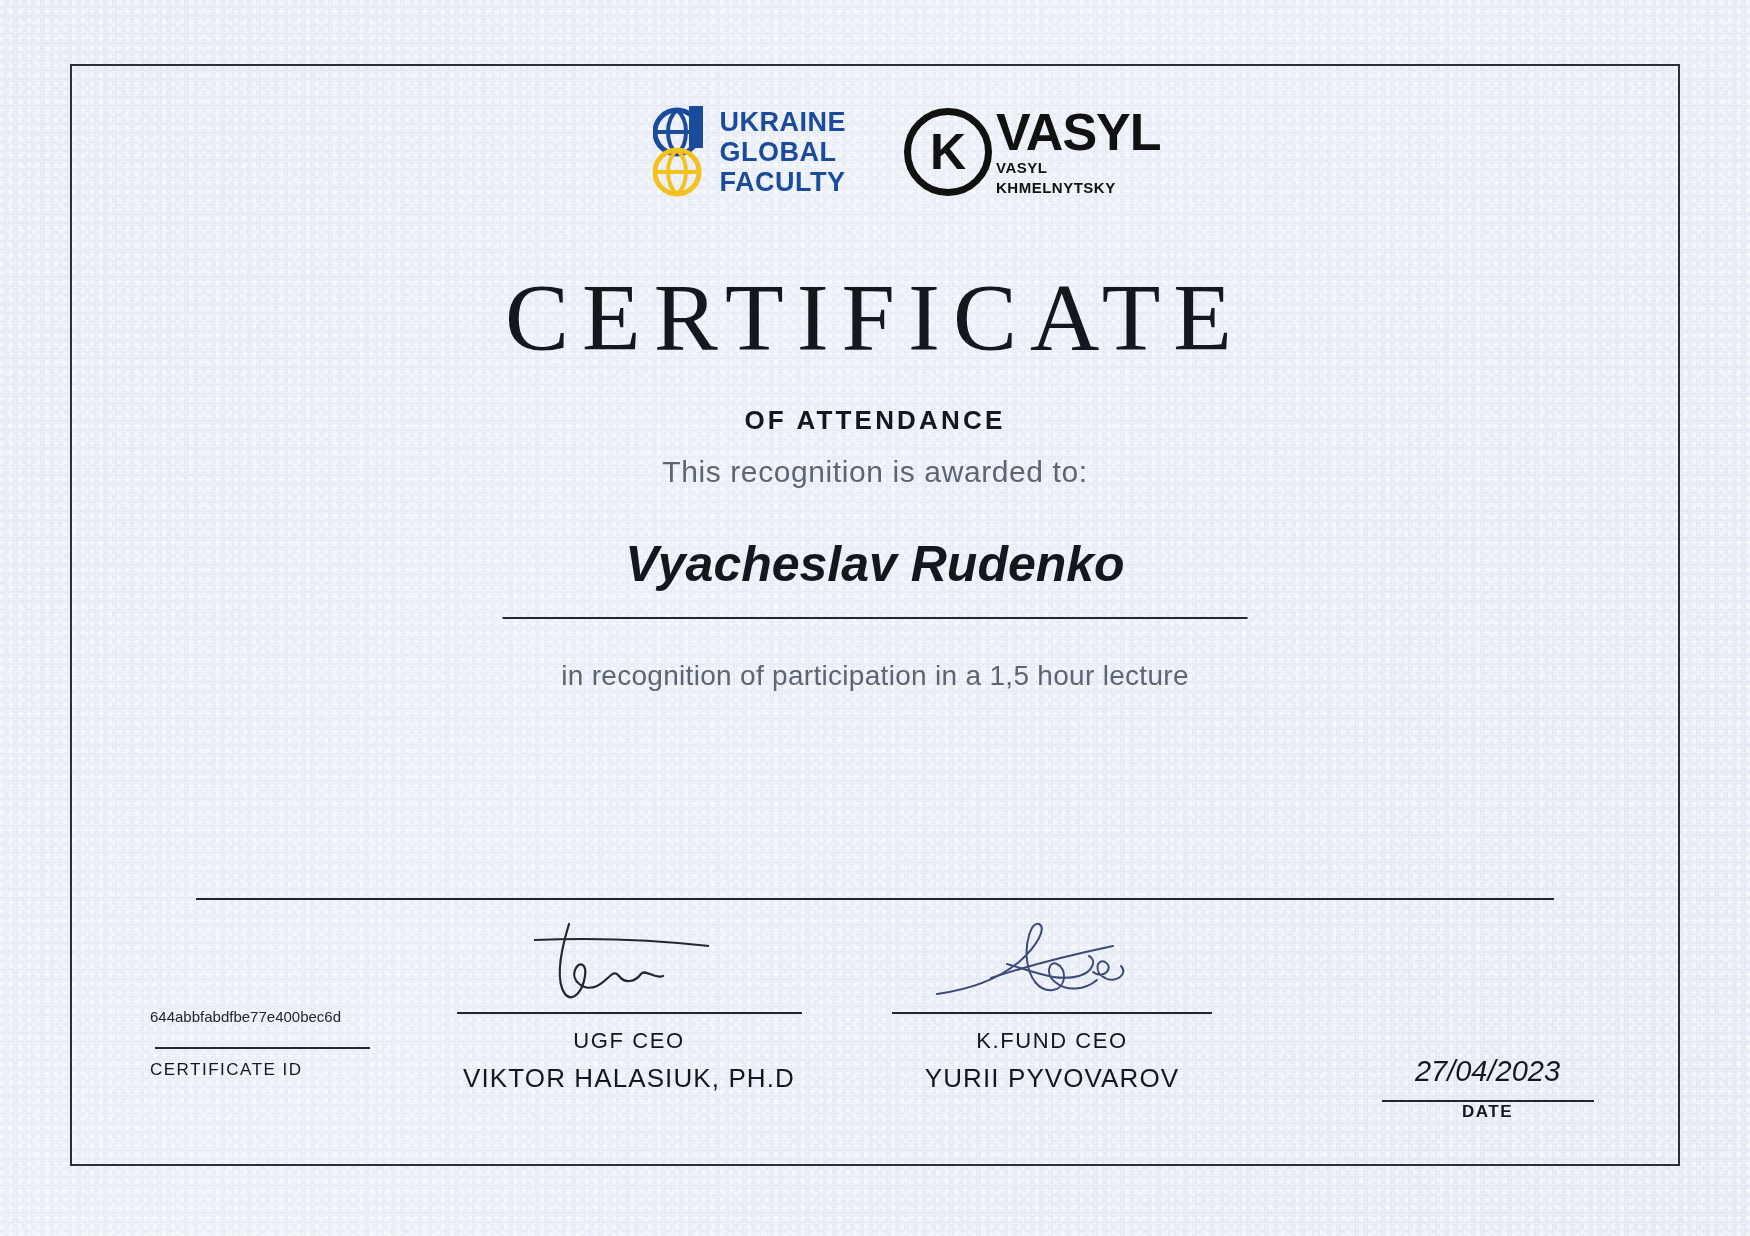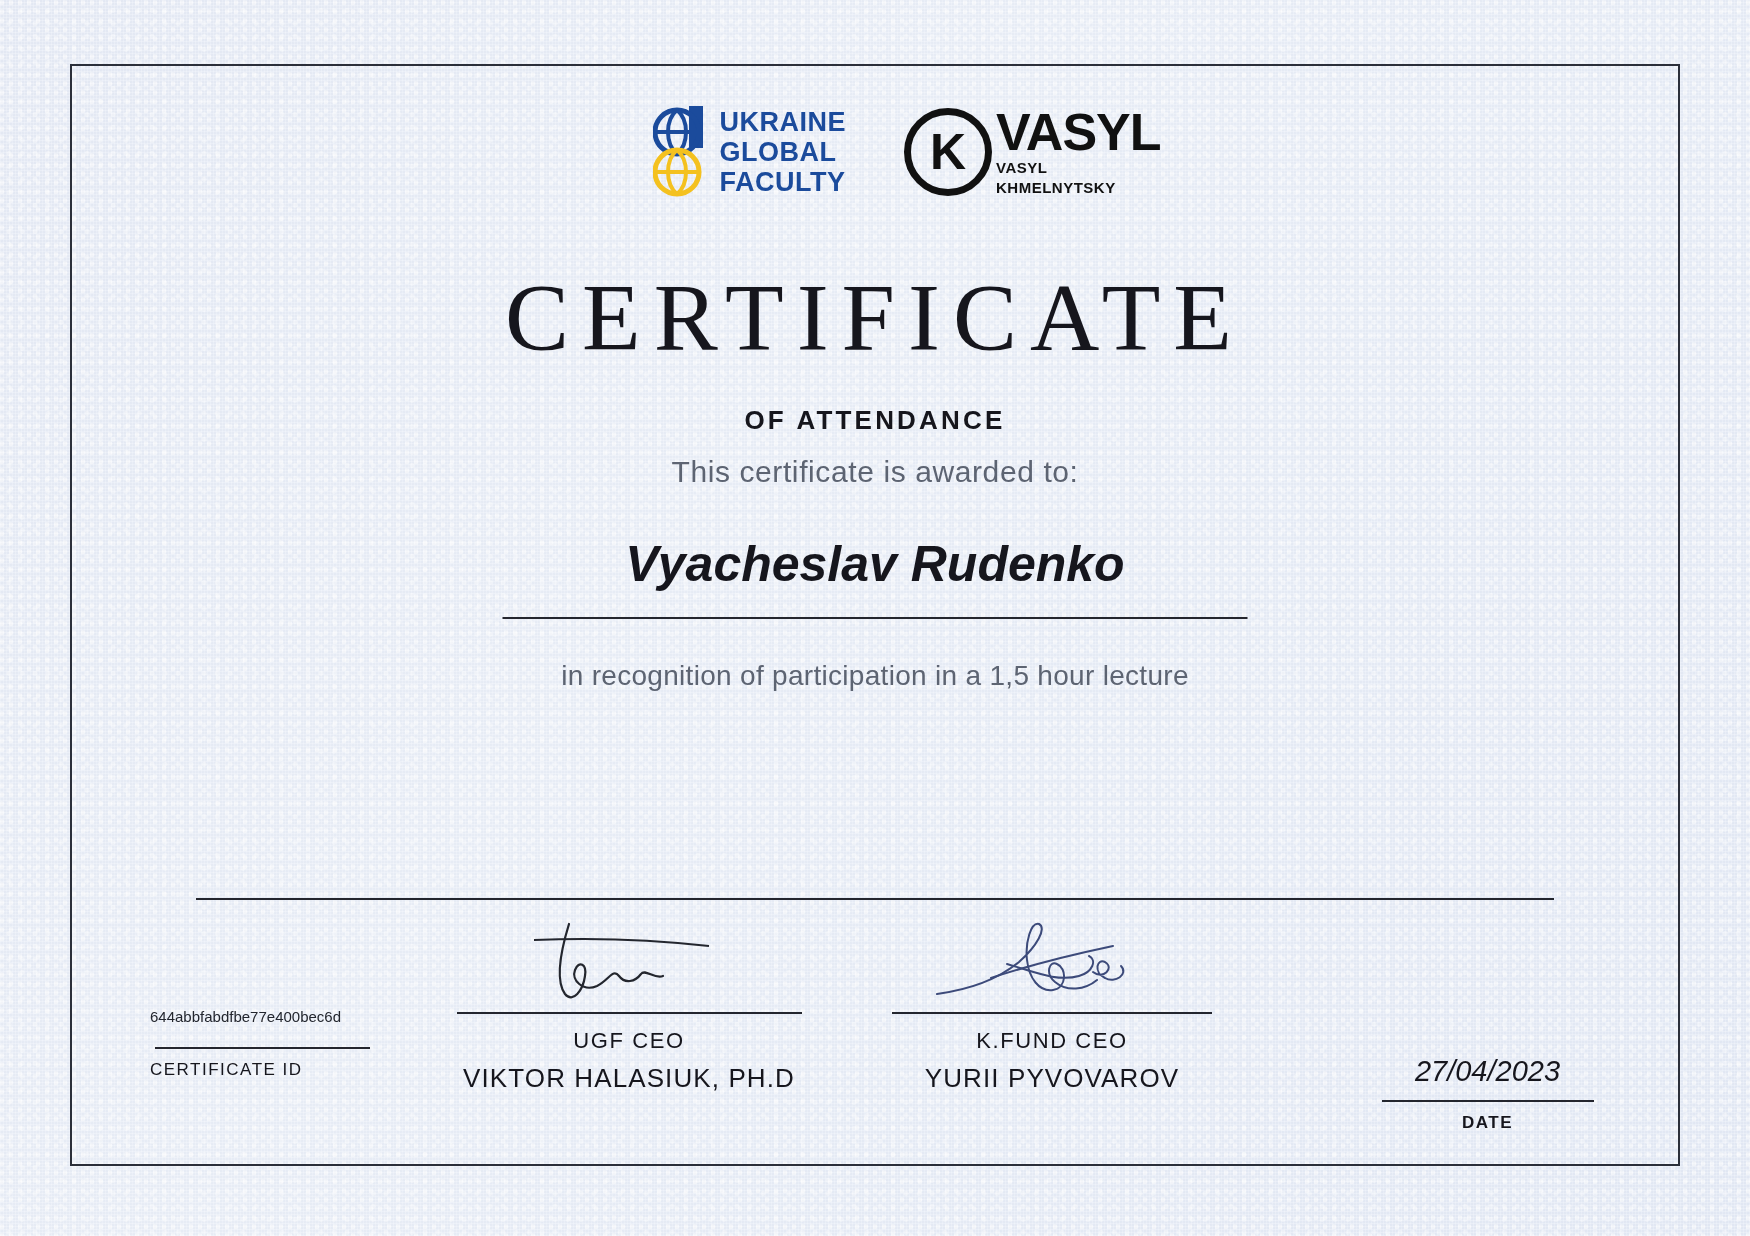--- a/index.html
+++ b/index.html
@@ -266,21 +266,20 @@
     font-size: 29px;
     font-style: italic;
     color: #16161d;
   }
   .date-rule {
     margin: 12px auto 0;
     width: 212px;
     border-bottom: 2px solid #24262e;
   }
   .date-label {
-    margin-top: 11px;
     font-size: 17px;
     font-weight: 700;
     letter-spacing: 1.5px;
     color: #16161d;
   }
 </style>
 </head>
 <body>
 
 <div class="certificate">
@@ -318,21 +317,21 @@
           <div class="kfund-main">VASYL</div>
           <div class="kfund-sub">VASYL</div>
           <div class="kfund-sub">KHMELNYTSKY</div>
         </div>
       </div>
 
     </div>
 
     <div class="title">CERTIFICATE</div>
     <div class="subtitle">OF ATTENDANCE</div>
-    <div class="awarded-to">This certificate is awarded to:</div>
+    <div class="awarded-to">This recognition is awarded to:</div>
 
     <div class="recipient">Vyacheslav Rudenko</div>
     <div class="recipient-rule"></div>
 
     <div class="recognition">in recognition of participation in a 1,5 hour lecture</div>
 
     <div class="divider"></div>
 
     <div class="sig-block sig-ugf">
       <div class="sig-art">

